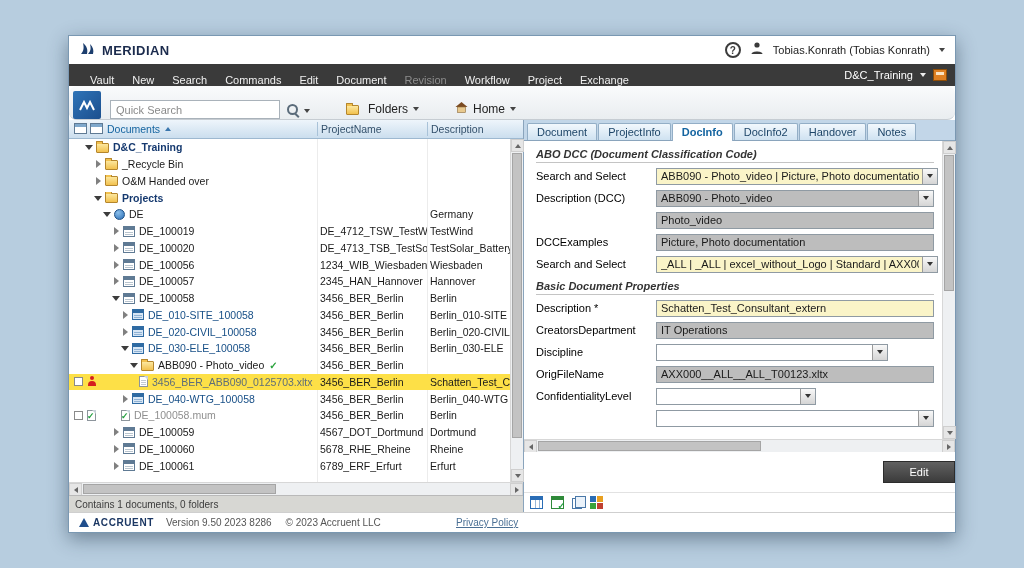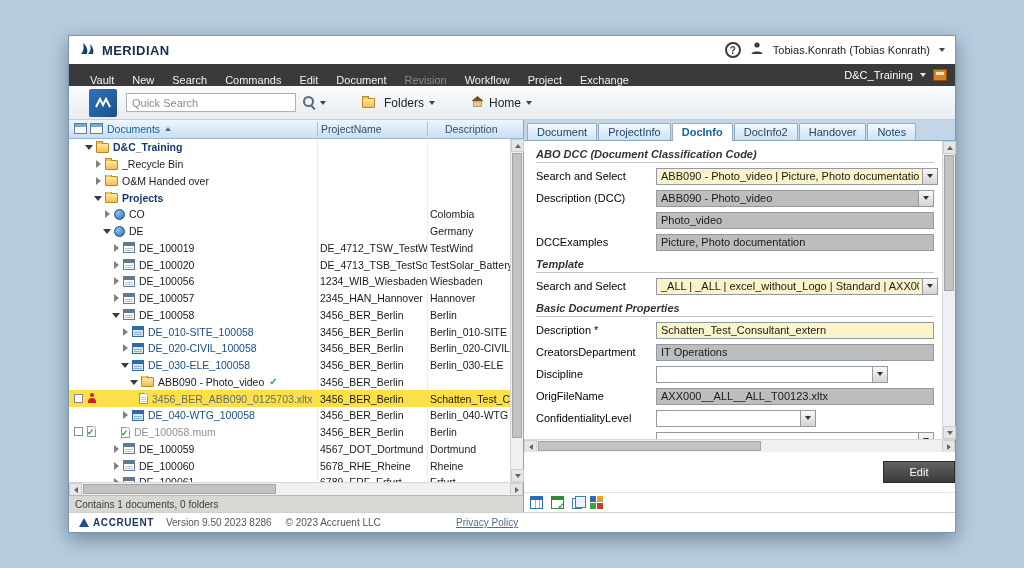--- a/index.html
+++ b/index.html
@@ -21,21 +21,21 @@
   .menubar { height:22px; flex:none; background:#3a3a3a; display:flex; align-items:center; padding:0 8px 0 12px; }
   .menu-items { display:flex; height:100%; }
   .menu-item { color:#f0f0f0; font-size:11px; padding:16px 9px; display:flex; align-items:center; }
   .menu-item.disabled { color:#8d8d8d; }
   .mb-right { margin-left:auto; display:flex; align-items:center; gap:7px; color:#fff; font-size:11px; }
   .caret-w { width:0; height:0; border-left:3px solid transparent; border-right:3px solid transparent; border-top:4px solid #eee; }
   .vault-ic { width:14px; height:12px; background:#e08022; border:1px solid #8f4d07; position:relative; }
   .vault-ic::before { content:""; position:absolute; left:2px; top:2px; right:2px; height:3px; background:#fbe3c2; }
 
   
-  .toolbar { height:34px; flex:none; background:linear-gradient(#fafbfc,#e9edf0); border-bottom:1px solid #c6ccd2; display:flex; align-items:center; padding:0 20px; }
+  .toolbar { height:34px; flex:none; background:linear-gradient(#fafbfc,#e9edf0); border-bottom:1px solid #c6ccd2; display:flex; align-items:flex-end; padding:0 4px;border-radius:8px; }
   .appicon { width:28px; height:28px; background:linear-gradient(135deg,#2f74b8,#1b4f8e); border-radius:2px; margin-right:9px; display:flex; align-items:center; justify-content:center; flex:none; }
   .qsearch { width:170px; height:19px; border:1px solid #a9b2ba; font-size:11px; padding:0 5px; font-family:inherit; color:#333; background:#fff; }
   .qsearch::placeholder { color:#8a8a8a; }
   .magwrap { display:flex; align-items:center; gap:4px; margin-left:5px; padding:2px; }
   .mag { width:13px; height:13px; position:relative; display:inline-block; }
   .mag::before { content:""; position:absolute; left:0; top:0; width:7px; height:7px; border:2px solid #5a6b7a; border-radius:50%; }
   .mag::after { content:""; position:absolute; left:9px; top:9px; width:5px; height:2px; background:#5a6b7a; transform:rotate(45deg); transform-origin:0 0; }
   .tbtn { display:flex; align-items:center; gap:5px; font-size:12px; color:#222; padding:3px 6px; }
 
   
@@ -43,21 +43,21 @@
 
   
   .left-panel { width:455px; flex:none; display:flex; flex-direction:column; border-right:1px solid #8aa4bc; min-height:0; }
   .lp-header { height:19px; flex:none; background:linear-gradient(#eef5fb,#cbdeee); border-bottom:1px solid #9db8d0; position:relative; font-size:10.5px; }
   .hic { position:absolute; width:13px; height:11px; background:#fff; border:1px solid #5f7a94; top:3px; }
   .hic::before { content:""; position:absolute; left:0; right:0; top:0; height:3px; background:#7fa8cc; }
   .hic.one { left:5px; } .hic.two { left:21px; }
   .hdr-docs { position:absolute; left:38px; top:3px; color:#1464a0; display:flex; align-items:center; }
   .sort-up { width:0; height:0; border-left:3px solid transparent; border-right:3px solid transparent; border-bottom:4px solid #3a76ad; margin-left:5px; }
   .hdr-col { position:absolute; top:3px; color:#33506b; }
-  .hdr-project { left:252px; } .hdr-desc { left:376px; }
+  .hdr-project { left:252px; } .hdr-desc { left:362px; }
   .hsep { position:absolute; top:2px; bottom:2px; width:1px; background:#a9c2d8; }
   .hs1 { left:248px; } .hs2 { left:358px; }
 
   .lp-body { flex:1; display:flex; min-height:0; }
   .tree { flex:1; position:relative; overflow:hidden; font-size:10.5px; background:#fff; }
   .colline { position:absolute; top:0; bottom:0; width:1px; background:#ececec; }
   .l1 { left:248px; } .l2 { left:358px; }
 
   .trow { height:16.75px; display:flex; align-items:center; position:relative; padding-left:16px; }
   .trow.selected { background:#fde047; }
@@ -283,30 +283,20 @@
                 <span class="exp exp-o"></span>
                 <span class="ic ic-folder"></span>
                 <span class="lbl root">Projects</span>
               </div>
               <div class="c2"></div>
               <div class="c3"></div>
             </div>
             <div class="trow">
               <div class="c1">
                 <span class="ind" style="width: 18px;"></span>
-                <span class="exp exp-c"></span>
-                <span class="ic ic-globe"></span>
-                <span class="lbl">CO</span>
-              </div>
-              <div class="c2"></div>
-              <div class="c3">Colombia</div>
-            </div>
-            <div class="trow">
-              <div class="c1">
-                <span class="ind" style="width: 18px;"></span>
                 <span class="exp exp-o"></span>
                 <span class="ic ic-globe"></span>
                 <span class="lbl">DE</span>
               </div>
               <div class="c2"></div>
               <div class="c3">Germany</div>
             </div>
             <div class="trow">
               <div class="c1">
                 <span class="ind" style="width: 27px;"></span>
@@ -525,24 +515,20 @@
               <div class="ffield bg-gray">
                 <span class="fval">Photo_video</span>
               </div>
             </div>
             <div class="frow">
               <div class="flab">DCCExamples</div>
               <div class="ffield bg-gray">
                 <span class="fval">Picture, Photo documentation</span>
               </div>
             </div>
-            <div class="sect">
-              <div class="sect-t">Template</div>
-              <div class="sect-r"></div>
-            </div>
             <div class="frow">
               <div class="flab">Search and Select</div>
               <div class="ffield bg-yellow combo">
                 <span class="fval">_ALL | _ALL | excel_without_Logo | Standard | AXX000</span>
                 <span class="dd">
                   <span class="dd-caret"></span>
                 </span>
               </div>
             </div>
             <div class="sect">

